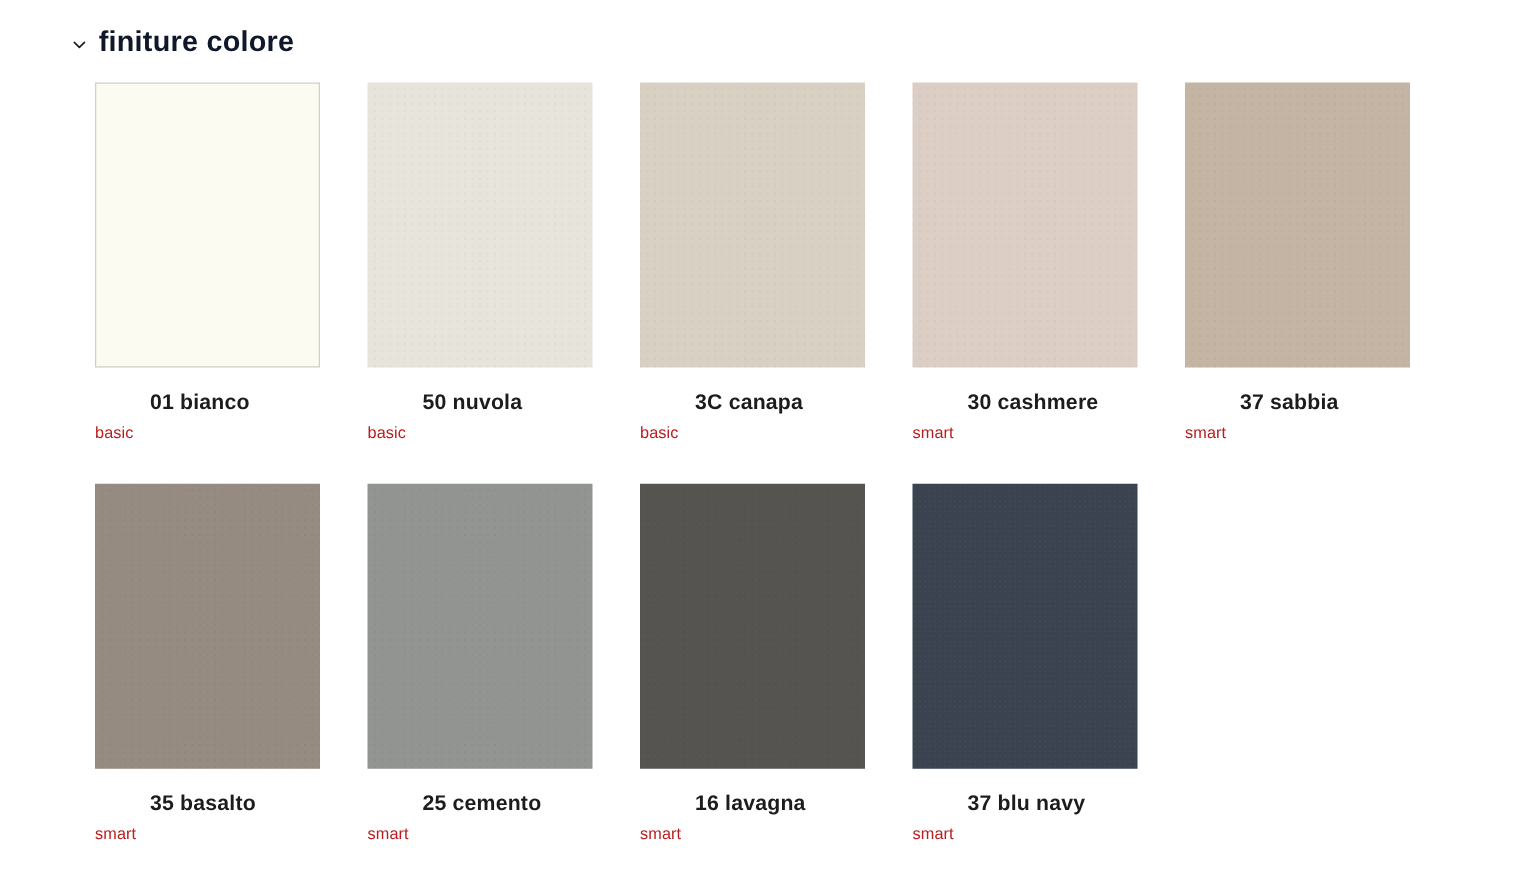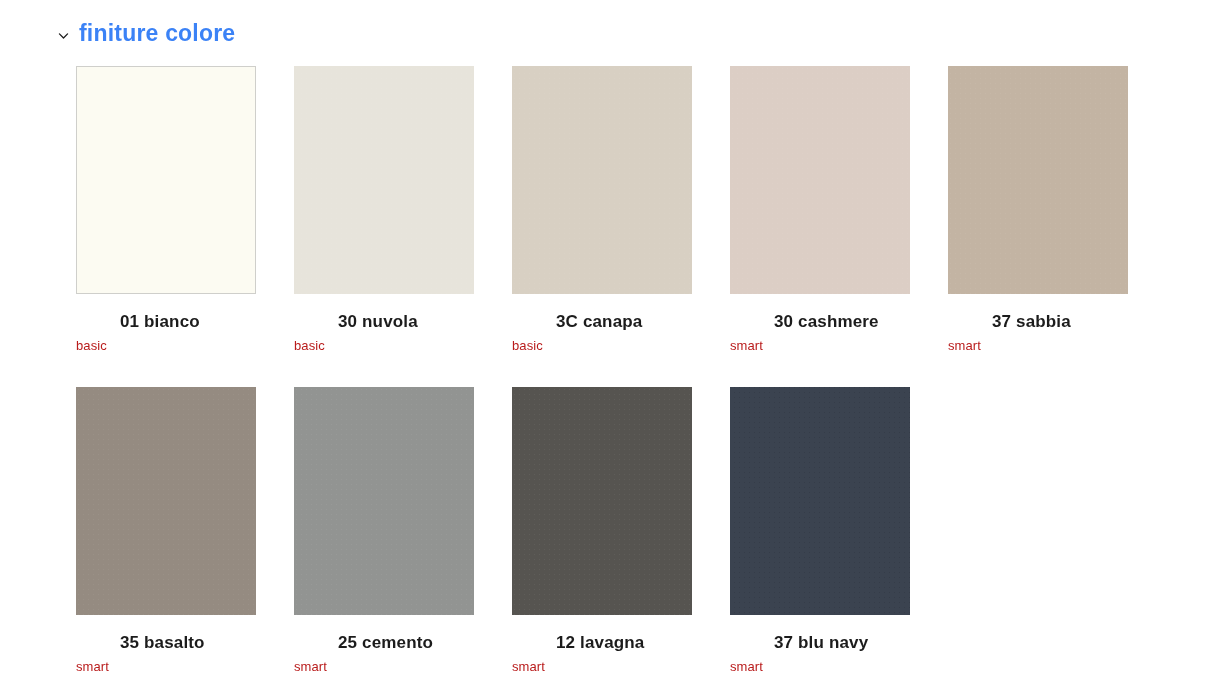--- a/index.html
+++ b/index.html
@@ -41,21 +41,21 @@
     flex: 0 0 auto;
     color: #1c1c1c;
     margin-top: 3px;
   }
   .chevron-icon svg { display: block; width: 13px; height: 13px; }
   .section-title {
     font-size: 23px;
     font-weight: 700;
     letter-spacing: 0.2px;
     line-height: 1;
-    color: #3b82f6;
+    color: #0f172a;
     white-space: nowrap;
   }
 
   
   .swatch-grid {
     position: absolute;
     left: 76px;
     top: 66px;
     width: 1110px;
     display: grid;
@@ -140,21 +140,21 @@
   <div class="swatch-grid">
 
     <div class="swatch-card">
       <div class="swatch-chip bordered" style="background-color: rgb(252, 251, 242);"></div>
       <div class="swatch-name">01 bianco</div>
       <div class="swatch-tier">basic</div>
     </div>
 
     <div class="swatch-card">
       <div class="swatch-chip grain-soft" style="background-color: rgb(231, 228, 219);"></div>
-      <div class="swatch-name">30 nuvola</div>
+      <div class="swatch-name">50 nuvola</div>
       <div class="swatch-tier">basic</div>
     </div>
 
     <div class="swatch-card">
       <div class="swatch-chip grain-soft" style="background-color: rgb(216, 208, 195);"></div>
       <div class="swatch-name">3C canapa</div>
       <div class="swatch-tier">basic</div>
     </div>
 
     <div class="swatch-card">
@@ -176,21 +176,21 @@
     </div>
 
     <div class="swatch-card">
       <div class="swatch-chip grain-soft" style="background-color: rgb(146, 148, 146);"></div>
       <div class="swatch-name">25 cemento</div>
       <div class="swatch-tier">smart</div>
     </div>
 
     <div class="swatch-card">
       <div class="swatch-chip grain-soft" style="background-color: rgb(86, 84, 80);"></div>
-      <div class="swatch-name">12 lavagna</div>
+      <div class="swatch-name">16 lavagna</div>
       <div class="swatch-tier">smart</div>
     </div>
 
     <div class="swatch-card">
       <div class="swatch-chip grain" style="background-color: rgb(59, 67, 80);"></div>
       <div class="swatch-name">37 blu navy</div>
       <div class="swatch-tier">smart</div>
     </div>
 
   </div>

